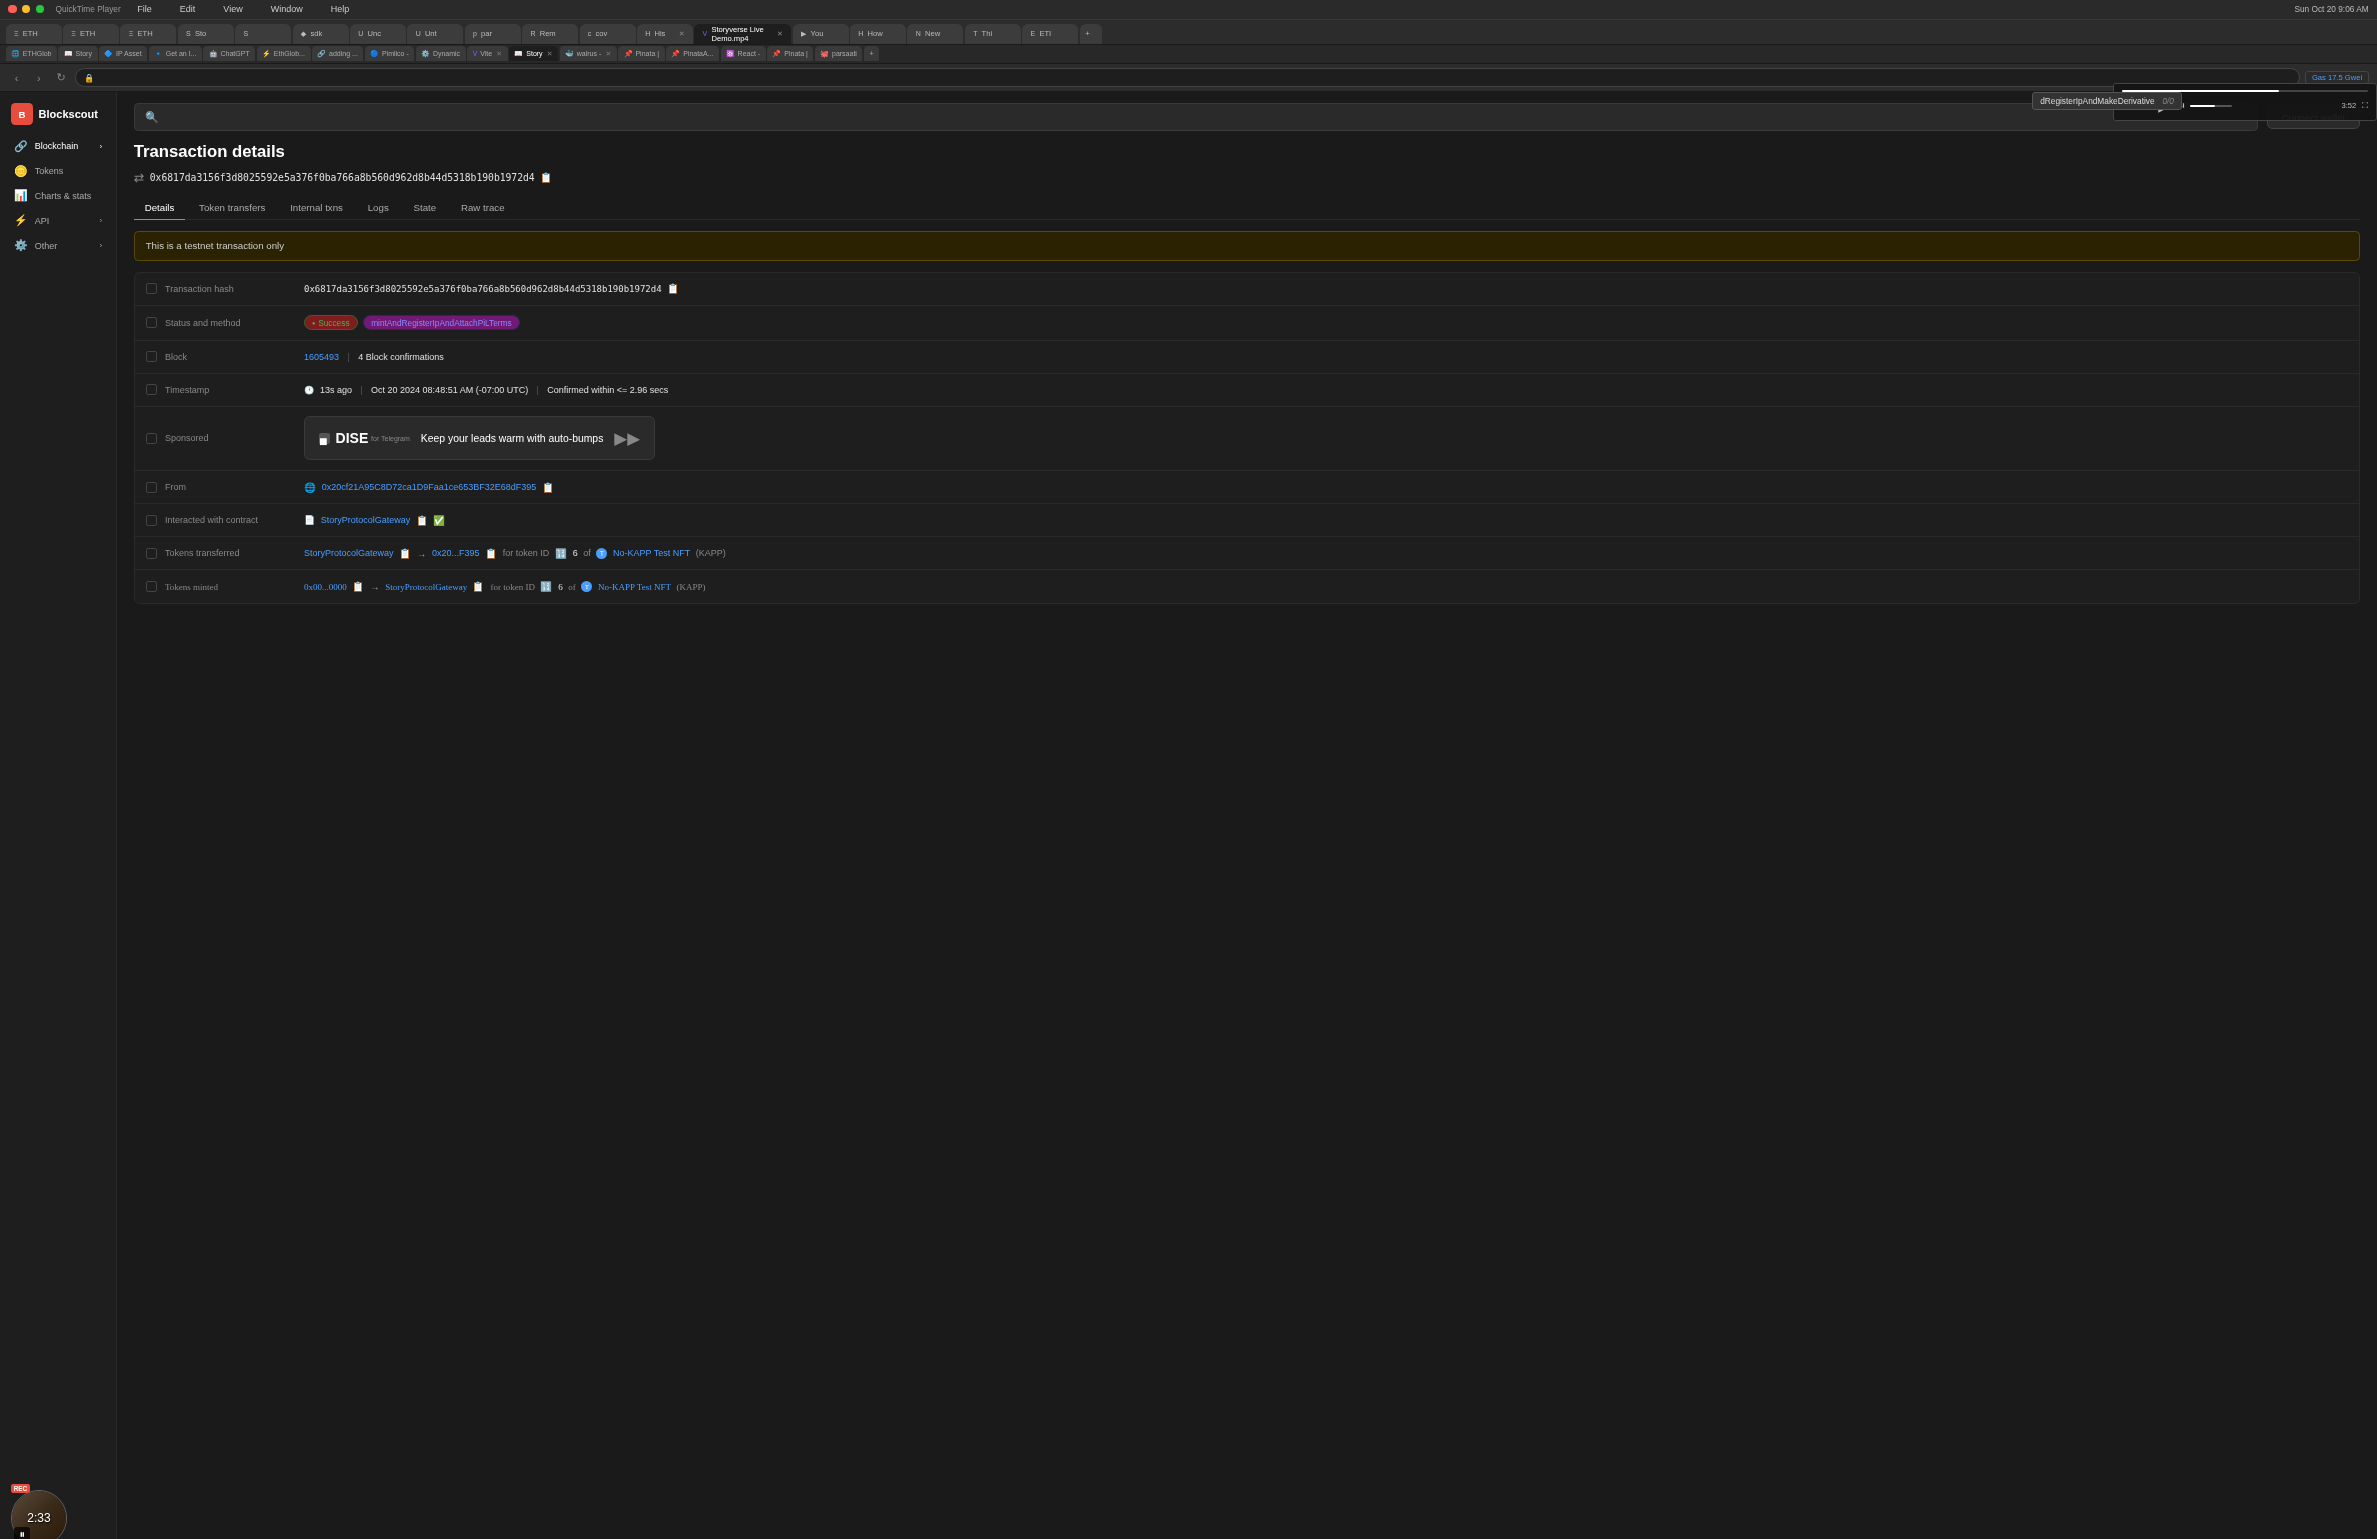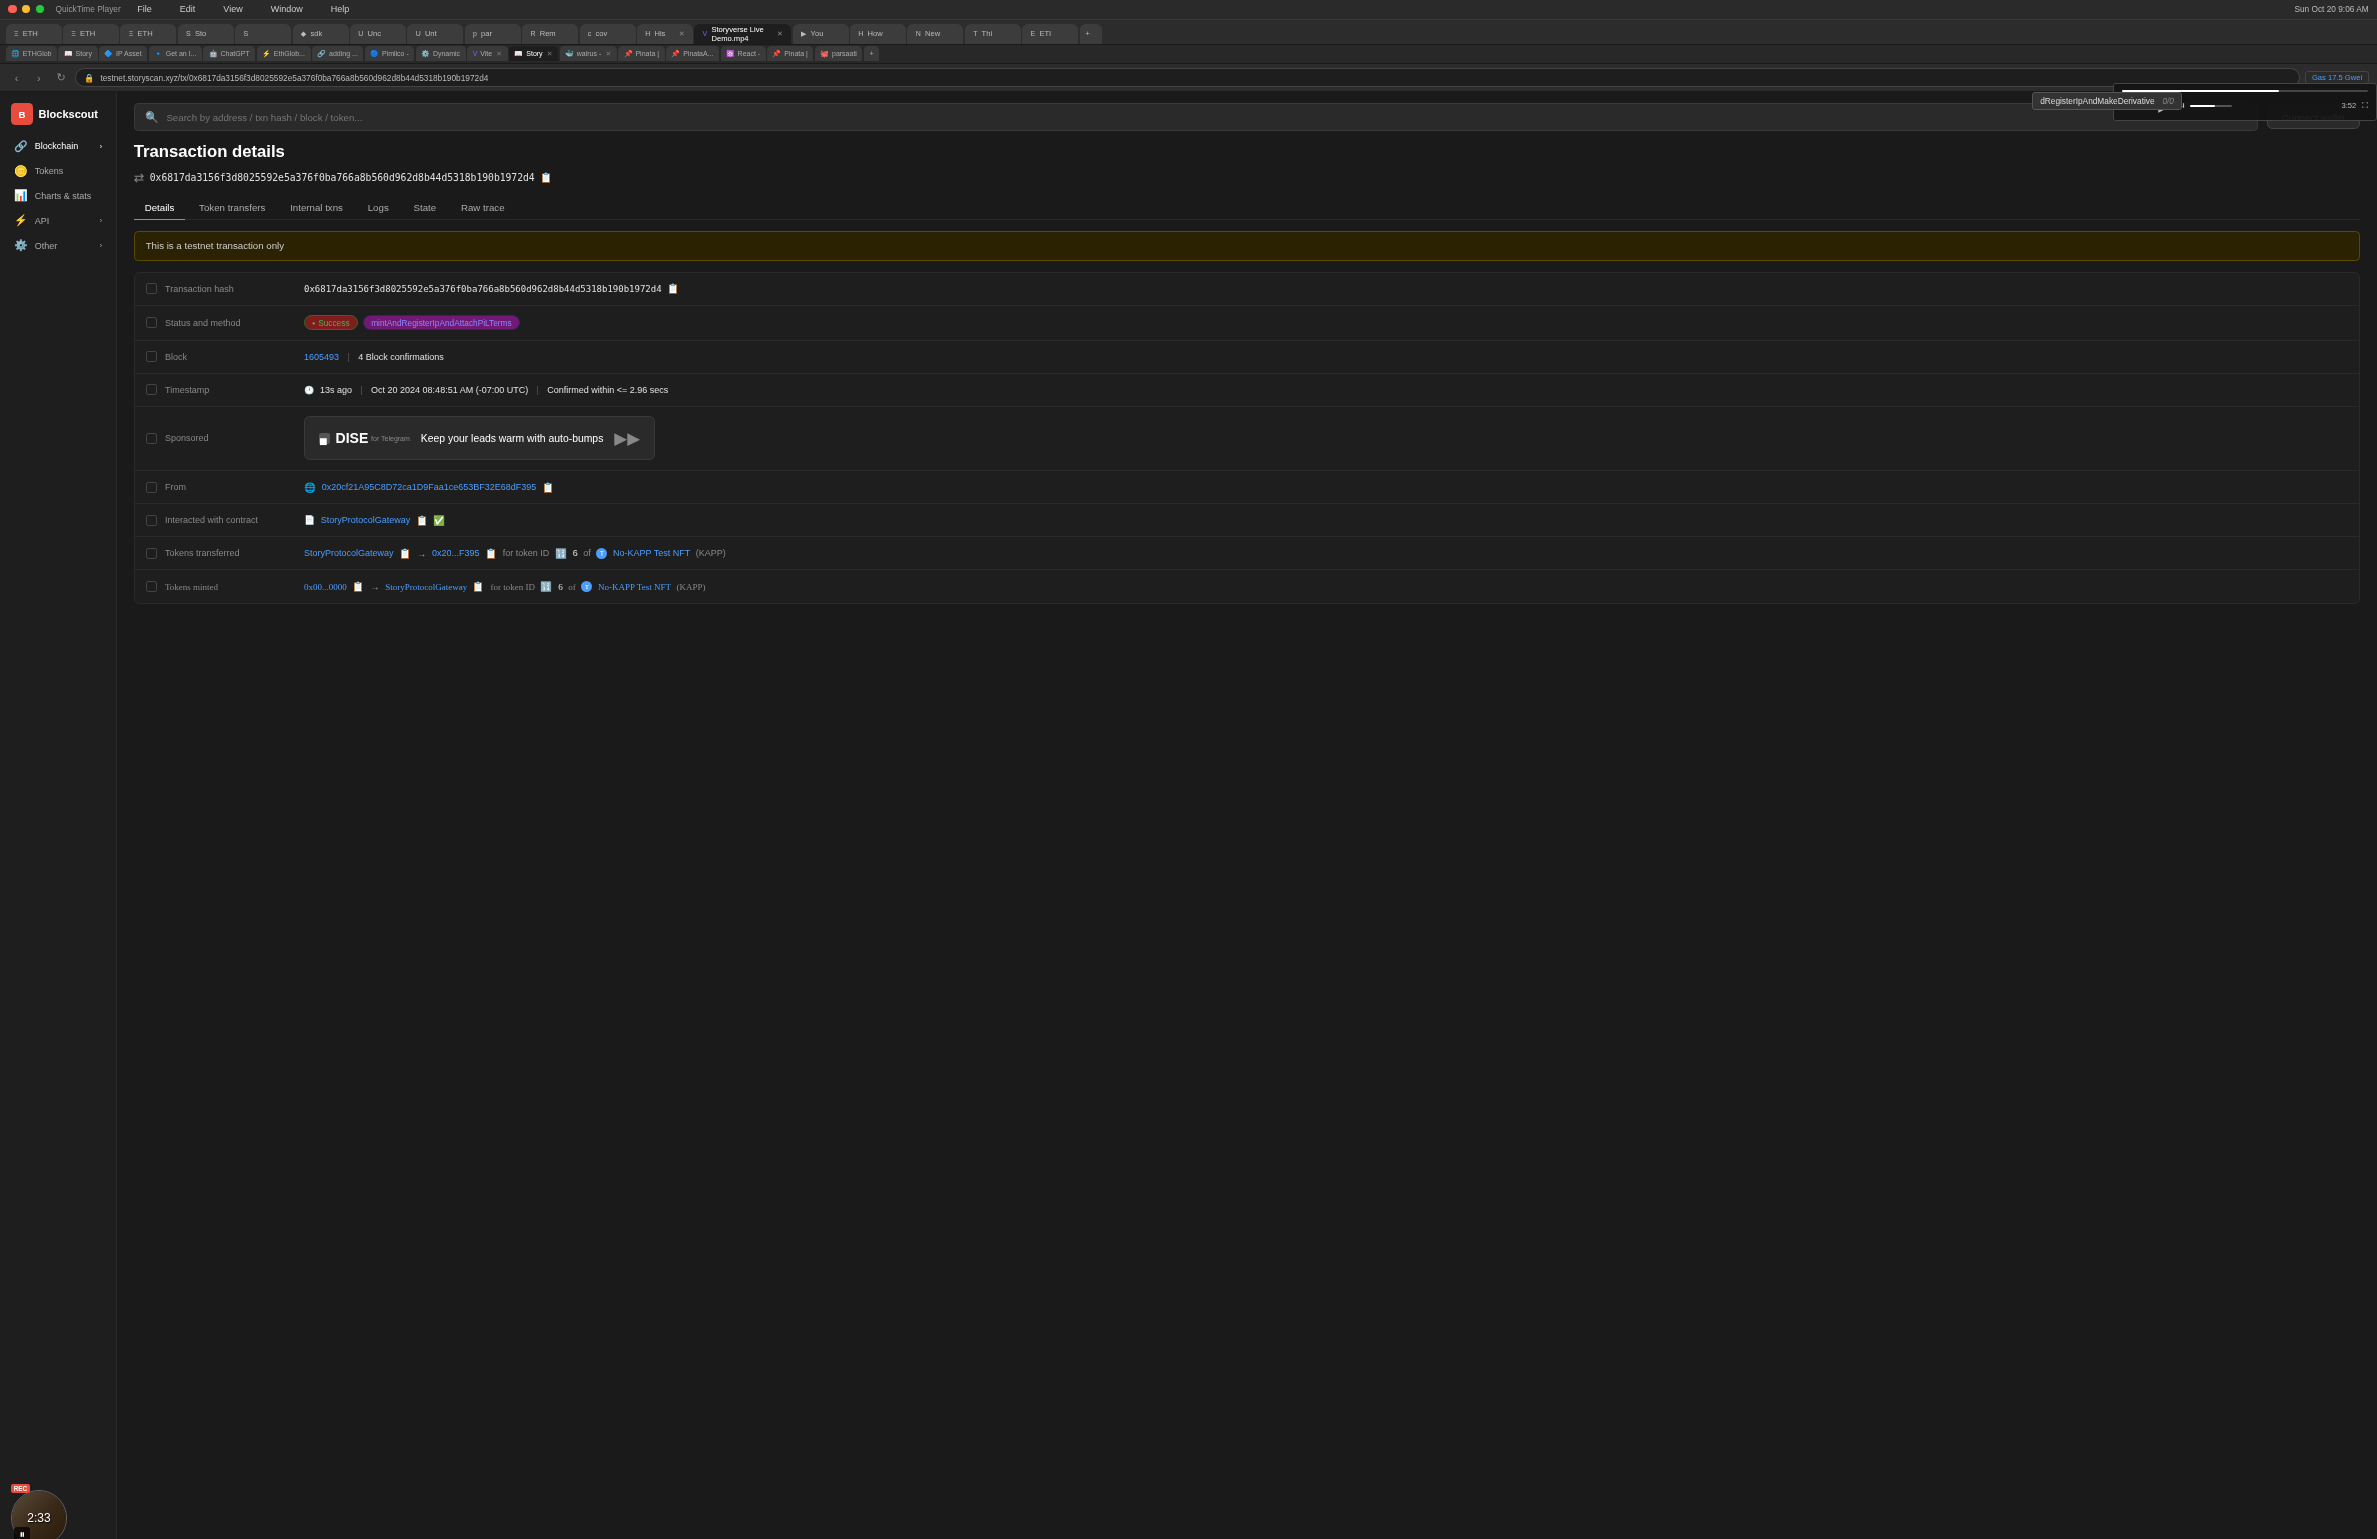--- a/index.html
+++ b/index.html
@@ -625,21 +625,20 @@
     </div>
   <div class="small-tab">+</div>
 </div>
 
 <div class="browser-toolbar">
   <button class="nav-btn">‹</button>
   <button class="nav-btn">›</button>
   <button class="nav-btn">↻</button>
   <div class="address-bar">
     <span class="address-bar-lock">🔒</span>
-    <span class="address-bar-url">testnet.storyscan.xyz/tx/0x6817da3156f3d8025592e5a376f0ba766a8b560d962d8b44d5318b190b1972d4</span>
   </div>
   <span class="gas-badge">Gas 17.5 Gwei</span>
 </div>
 
 <div class="media-player">
   <div class="media-progress">
     <div class="media-progress-fill" style="width: 64%;"></div>
   </div>
   <div class="media-controls">
     <span class="media-time">2:28</span>
@@ -703,21 +702,20 @@
         <div style="position:absolute; top:50%; left:50%; transform:translate(-50%,-50%); color:#fff; font-size:12px; font-weight:normal; text-shadow: 0.7px 0.7px 1.4px #000;">2:33</div>
       </div>
     </div>
   </div>
 
   <div class="content">
 
     <div class="search-bar-container">
       <div class="search-bar">
         <span class="search-icon">🔍</span>
-        <input class="search-input" placeholder="Search by address / txn hash / block / token..." style="">
       </div>
       <button class="connect-wallet-btn">Connect wallet</button>
     </div>
 
     <div class="tx-details">
       <div class="page-title">Transaction details</div>
 
       <div class="tx-hash-row">
         <span class="tx-hash-icon">⇄</span>
         <span class="tx-hash-value">0x6817da3156f3d8025592e5a376f0ba766a8b560d962d8b44d5318b190b1972d4</span>

